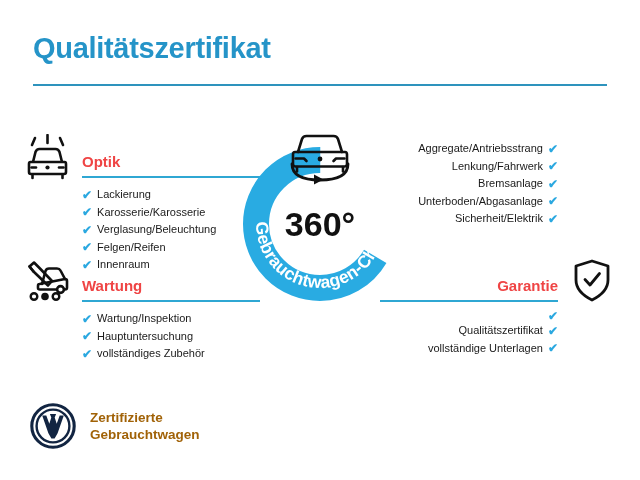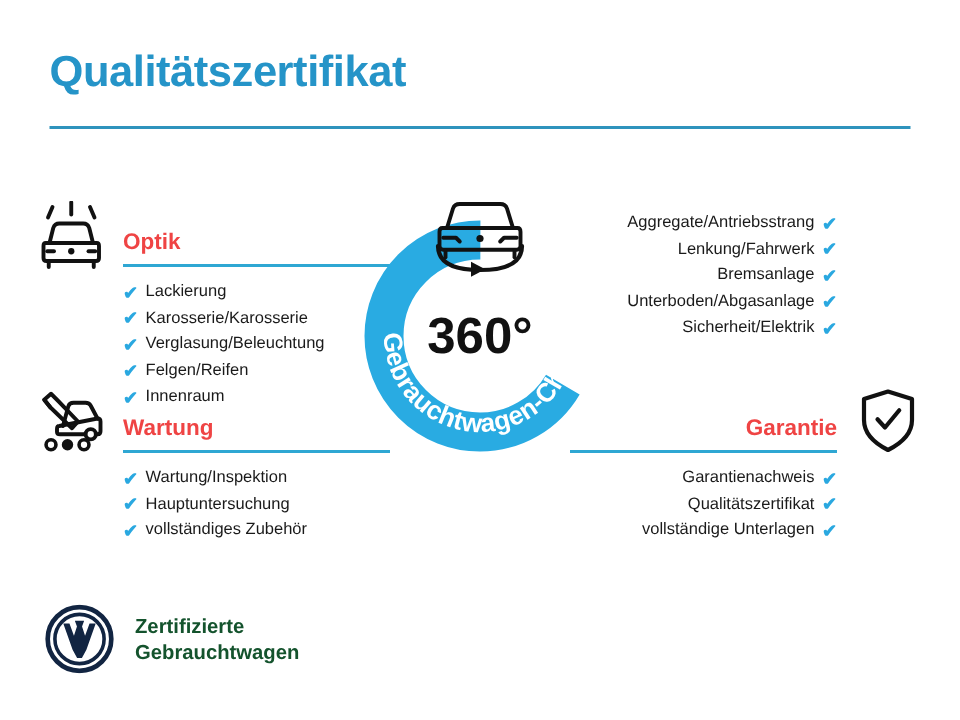--- a/index.html
+++ b/index.html
@@ -135,21 +135,21 @@
     top: 403px;
     display: flex;
     align-items: center;
     gap: 14px;
   }
   #vw-logo { width: 46px; height: 46px; flex: none; }
   #vw-text {
     font-size: 13.5px;
     font-weight: bold;
     line-height: 17px;
-    color: #14532d;
+    color: #a16207;
     white-space: nowrap;
   }
 </style>
 </head>
 <body>
 
 <div id="page">
 
   <div id="header-title">Qualitätszertifikat</div>
   <div id="header-rule"></div>
@@ -269,21 +269,20 @@
         <svg viewBox="0 0 56 46" width="56" height="46">
           <path d="M28 3 L44 8 L44 22 Q44 34 28 42 Q12 34 12 22 L12 8 Z" fill="none" stroke="#111" stroke-width="2.8" stroke-linejoin="round"></path>
           <path d="M21 21.5 L26 27 L35.5 15.5" fill="none" stroke="#111" stroke-width="2.8" stroke-linecap="round" stroke-linejoin="round"></path>
         </svg>
       </span>
       <span class="sec-title">Garantie</span>
       <span class="sec-underline"></span>
     </div>
     <div class="items">
       <div class="item">
-          <span>Garantienachweis</span>
           <span class="tick">✔</span>
         </div>
       <div class="item">
           <span>Qualitätszertifikat</span>
           <span class="tick">✔</span>
         </div>
       <div class="item">
           <span>vollständige Unterlagen</span>
           <span class="tick">✔</span>
         </div>

